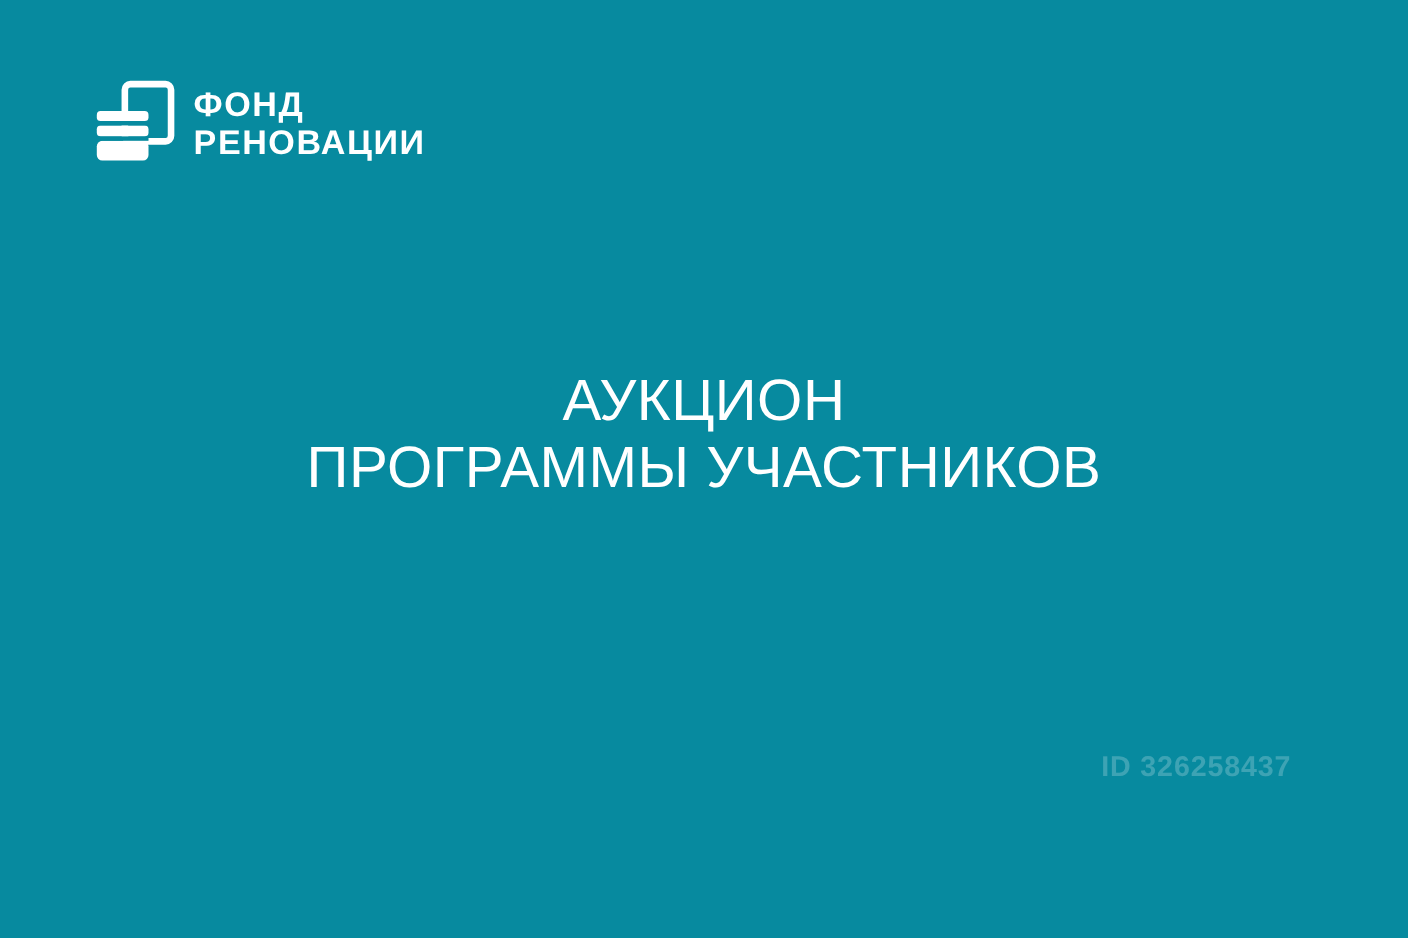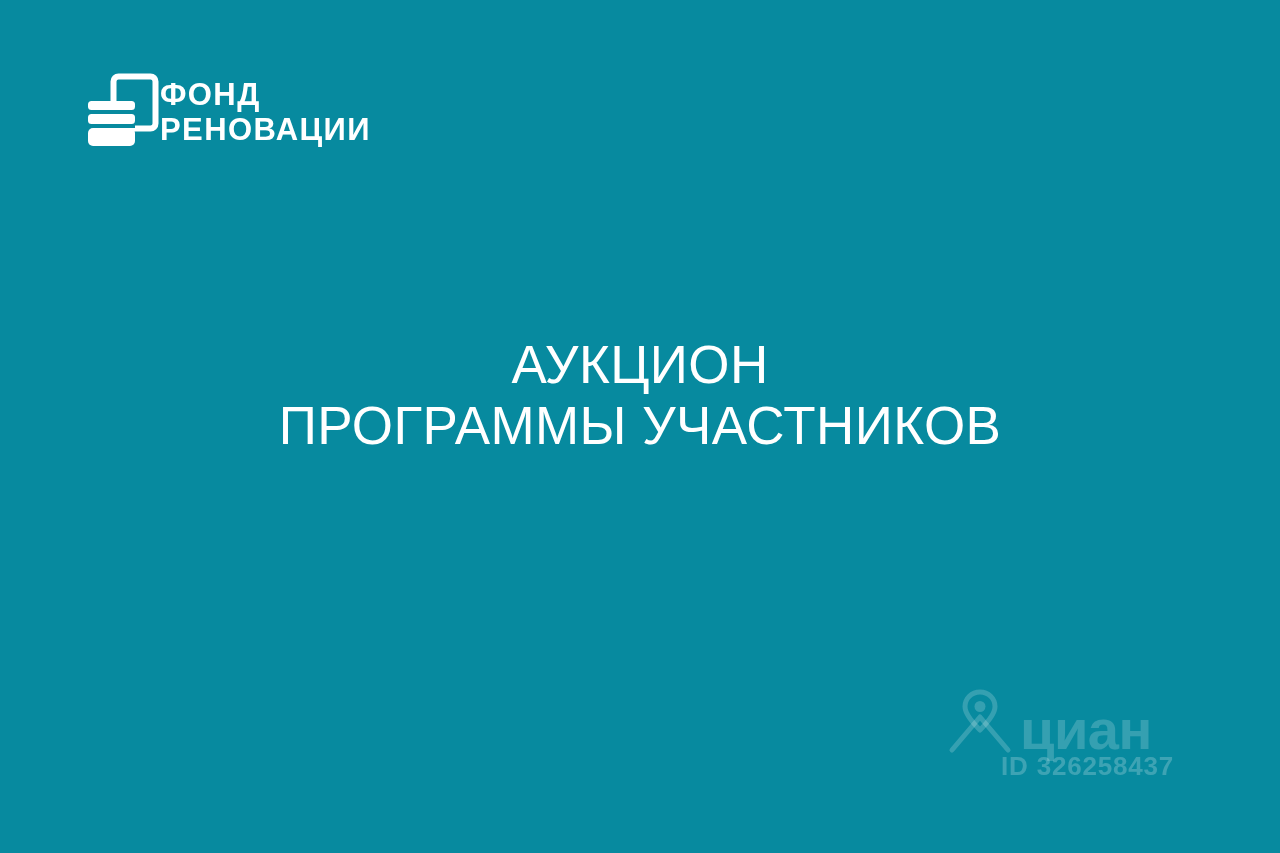--- a/index.html
+++ b/index.html
@@ -21,20 +21,21 @@
     box-sizing: border-box;
   }
 
   
   .brand {
     position: absolute;
     left: 86px;
     top: 72px;
     display: flex;
     align-items: center;
+    gap: 16px;
   }
 
   .brand-mark {
     position: relative;
     width: 74px;
     height: 82px;
     flex: 0 0 auto;
   }
   .brand-mark svg {
     display: block;
@@ -149,30 +150,16 @@
       <div class="brand-line">РЕНОВАЦИИ</div>
     </div>
   </div>
 
   <div class="headline">
     <div class="headline-line">АУКЦИОН</div>
     <div class="headline-line">ПРОГРАММЫ УЧАСТНИКОВ</div>
   </div>
 
   <div class="watermark">
-    <div class="wm-logo-row">
-      <div class="wm-glyph">
-        <svg viewBox="0 0 72 70" xmlns="http://www.w3.org/2000/svg" aria-hidden="true">
-          <g fill="none" stroke="rgba(255,255,255,0.19)" stroke-width="5" stroke-linecap="round" stroke-linejoin="round">
-
-            <path d="M36 6 C27.5 6 21 12.4 21 20.6 C21 29.5 31 39 36 44 C41 39 51 29.5 51 20.6 C51 12.4 44.5 6 36 6 Z"></path>
-
-            <path d="M8 64 L36 31 L64 64"></path>
-          </g>
-          <circle cx="36" cy="20.5" r="5.5" fill="rgba(255,255,255,0.19)"></circle>
-        </svg>
-      </div>
-      <div class="wm-word">циан</div>
-    </div>
     <div class="wm-id">ID 326258437</div>
   </div>
 
 </div>
 
 </body></html>

